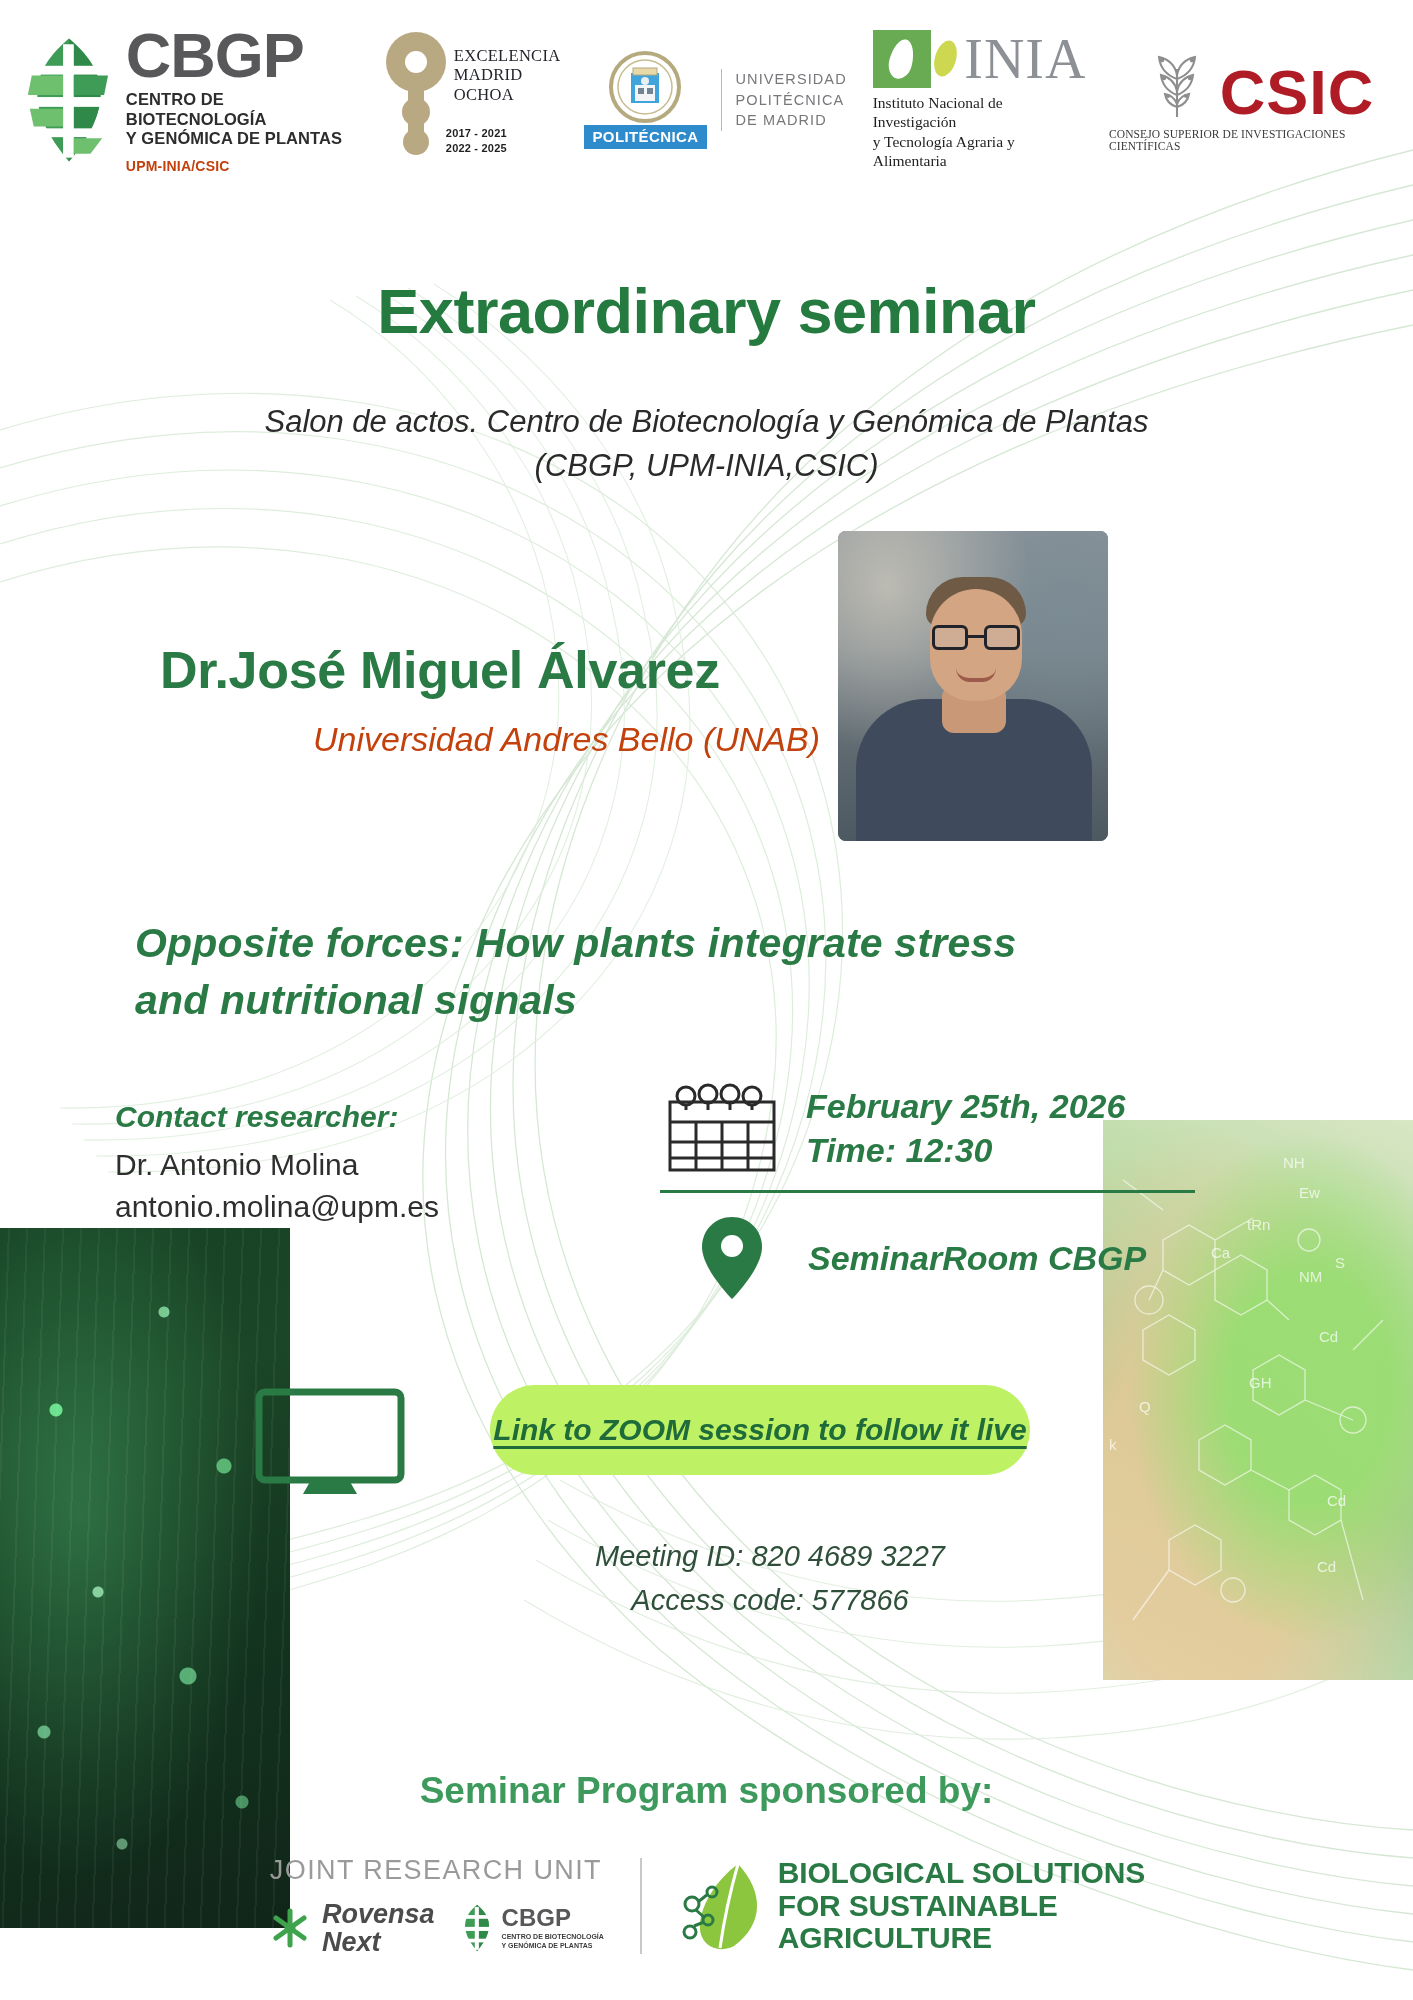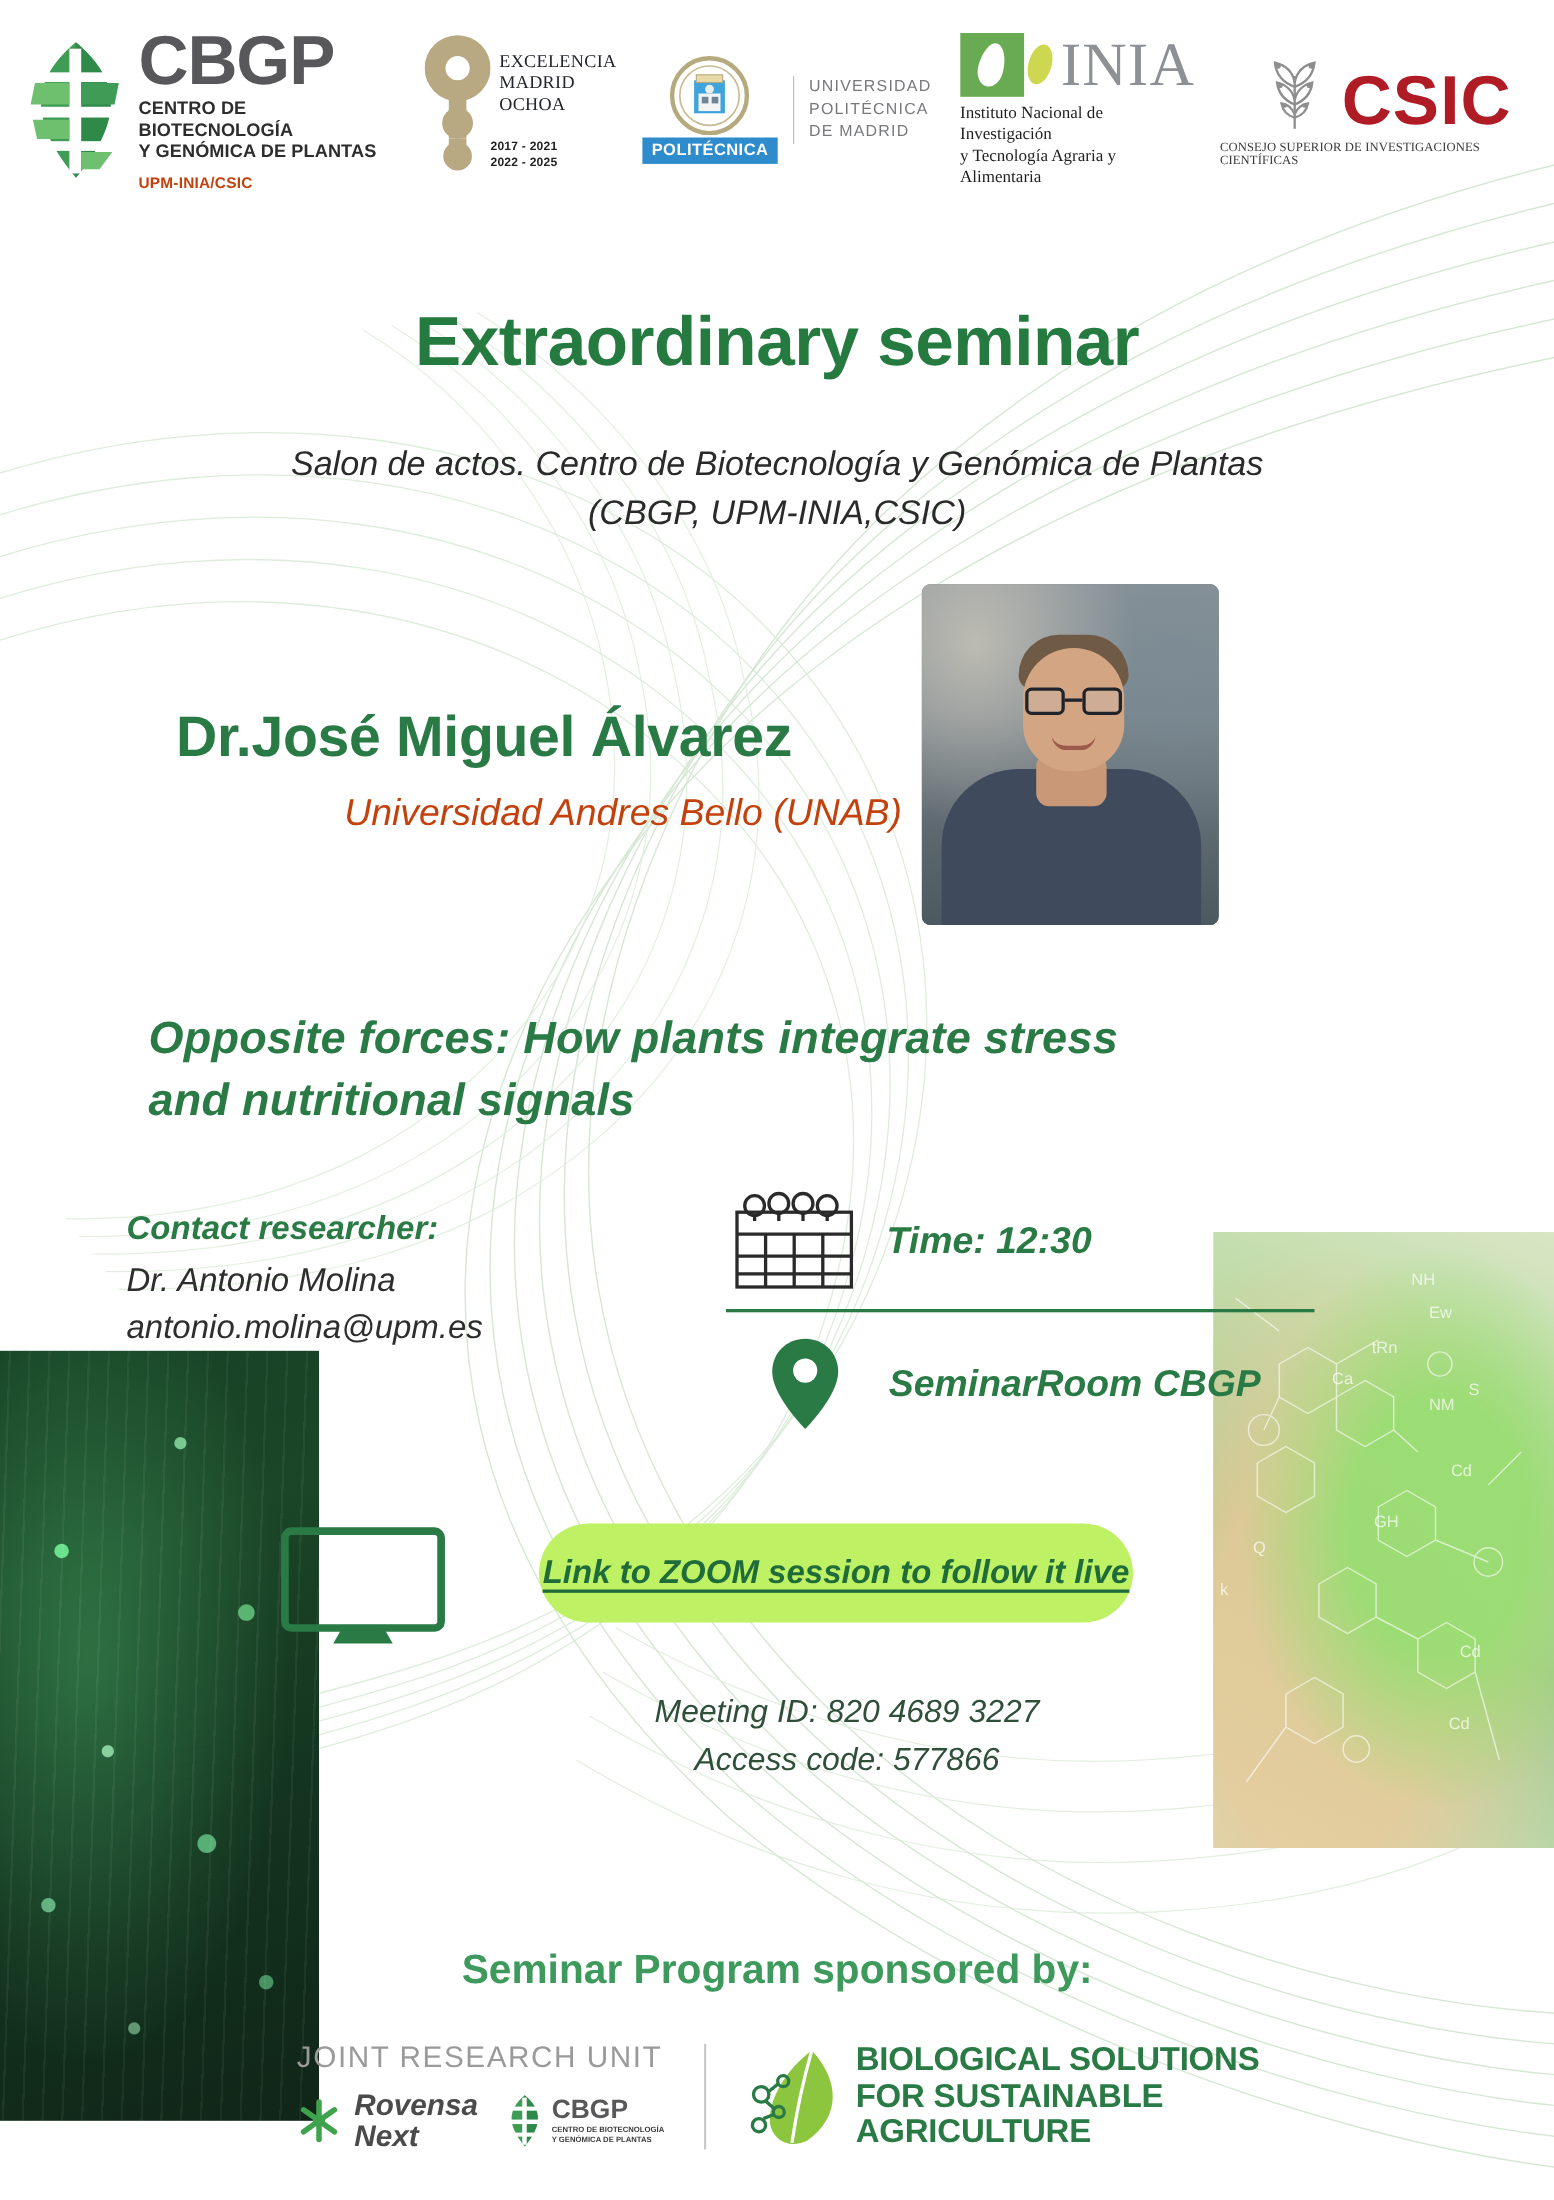--- a/index.html
+++ b/index.html
@@ -194,21 +194,21 @@
     color:#2a7a45; line-height:1.38; letter-spacing:.2px;
   }
 
   .contact {
     position:absolute; left:115px; top:1100px; width:420px;
   }
   .contact-head {
     font-weight:bold; font-style:italic; font-size:30px;
     color:#2a7a45; margin-bottom:10px;
   }
-  .contact-line { font-style:italic; font-size:30px; color:#2e2e2e; line-height:1.4; }
+  .contact-line { font-size:30px; color:#2e2e2e; line-height:1.4; }
 
   .datebox { position:absolute; left:660px; top:1080px; width:560px; }
   .date-row { display:flex; align-items:center; }
   .date-text {
     margin-left:22px; font-weight:bold; font-style:italic;
     font-size:34px; color:#2a7a45; line-height:1.3;
   }
   .date-rule { margin-top:14px; width:535px; height:3px; background:#2a7a45; }
 
   .loc-row { position:absolute; left:700px; top:1215px; display:flex; align-items:center; }
@@ -486,20 +486,21 @@
           <path d="M36 42 V90 M62 42 V90 M88 42 V90"></path>
           <path d="M10 62 H114 M10 78 H114"></path>
           <circle cx="26" cy="16" r="9"></circle>
             <circle cx="48" cy="14" r="9"></circle>
           <circle cx="70" cy="14" r="9"></circle>
             <circle cx="92" cy="16" r="9"></circle>
           <path d="M26 24 V30 M48 22 V30 M70 22 V30 M92 24 V30"></path>
         </g>
       </svg>
       <div class="date-text">
+        <div>February 25th, 2026</div>
         <div>Time: 12:30</div>
       </div>
     </div>
     <div class="date-rule"></div>
   </div>
 
   <div class="loc-row">
     <svg width="64" height="86" viewBox="0 0 64 86">
       <path d="M32 2 C15 2 2 15 2 32 C2 54 32 84 32 84 C32 84 62 54 62 32 C62 15 49 2 32 2 Z" fill="#2a7a45"></path>
       <circle cx="32" cy="31" r="11" fill="#ffffff"></circle>

